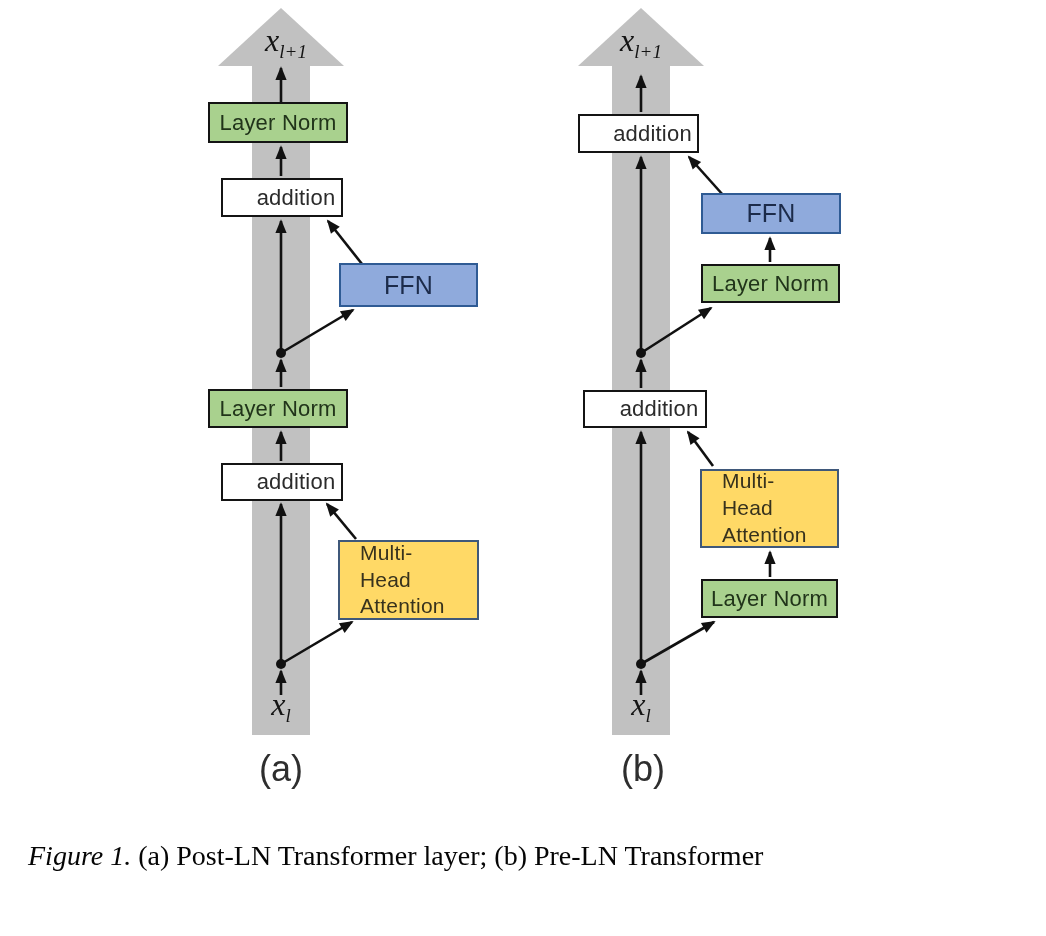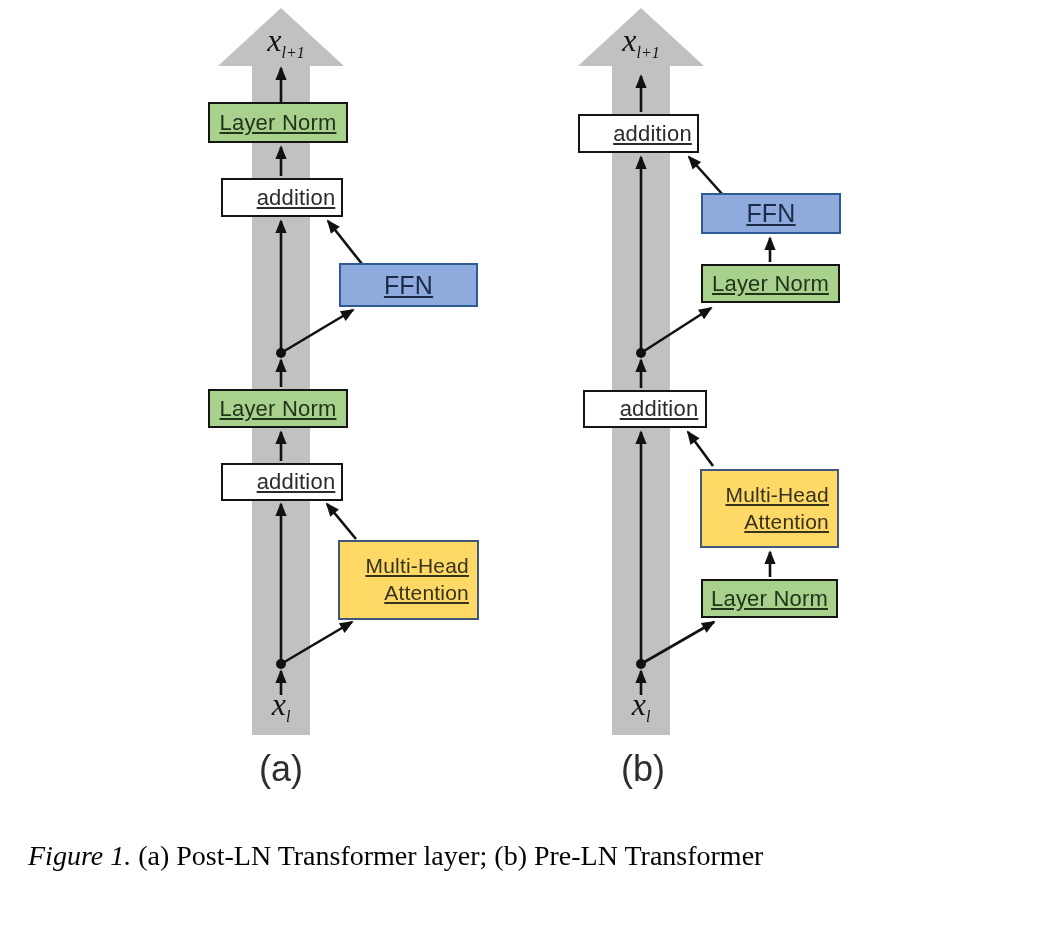--- a/index.html
+++ b/index.html
@@ -8,31 +8,31 @@
     font-family:"Liberation Sans",sans-serif;
   }
   .art{position:absolute;left:0;top:0;z-index:1;}
   .band{fill:var(--band-color,#c1c1c1);}
   .flow{stroke:var(--arrow-color,#111);stroke-width:2.6;fill:none;marker-end:url(#ah);}
   .dot{fill:var(--arrow-color,#111);}
   .ah{fill:var(--arrow-color,#111);}
   .node{
     position:absolute;z-index:2;box-sizing:border-box;
     display:flex;align-items:center;justify-content:center;
-    text-align:right;letter-spacing:0.2px;text-decoration:underline;
+    text-align:left;letter-spacing:0.2px;
   }
   .node.green{background:var(--layer-norm-fill,#a9d18e);border:2.5px solid var(--layer-norm-border,#141414);color:#21341a;font-size:22px;}
   .node.white{background:var(--addition-fill,#fff);border:2.5px solid var(--addition-border,#141414);color:#2b2b2b;font-size:22px;padding-left:28px;}
   .node.blue{background:var(--ffn-fill,#8faadc);border:2px solid var(--ffn-border,#2f5b94);color:#1c2b4a;font-size:25px;}
-  .node.yellow{background:var(--mha-fill,#ffd966);border:2.5px solid var(--mha-border,#3f587a);color:#37321d;font-size:21px;line-height:1.28;padding:0 8px;}
+  .node.yellow{background:var(--mha-fill,#ffd966);border:2.5px solid var(--mha-border,#3f587a);color:#37321d;font-size:21px;line-height:1.28;padding:0 20px;}
   .mathlabel{
     position:absolute;z-index:3;width:100px;text-align:center;
     font-family:"Liberation Serif",serif;font-style:italic;font-size:32px;color:#141414;
   }
-  .mathlabel sub{font-size:16px;line-height:0;}
+  .mathlabel sub{font-size:19px;line-height:0;}
   .coltag{
     position:absolute;z-index:3;width:100px;text-align:center;
     font-size:36px;color:#2e2e2e;
   }
   .caption{
     position:absolute;z-index:3;left:28px;top:836px;width:1002px;
     font-family:"Liberation Serif",serif;font-size:28px;line-height:1.45;color:#050505;
   }
   .caption .fig-prefix{font-style:italic;}
 </style>

